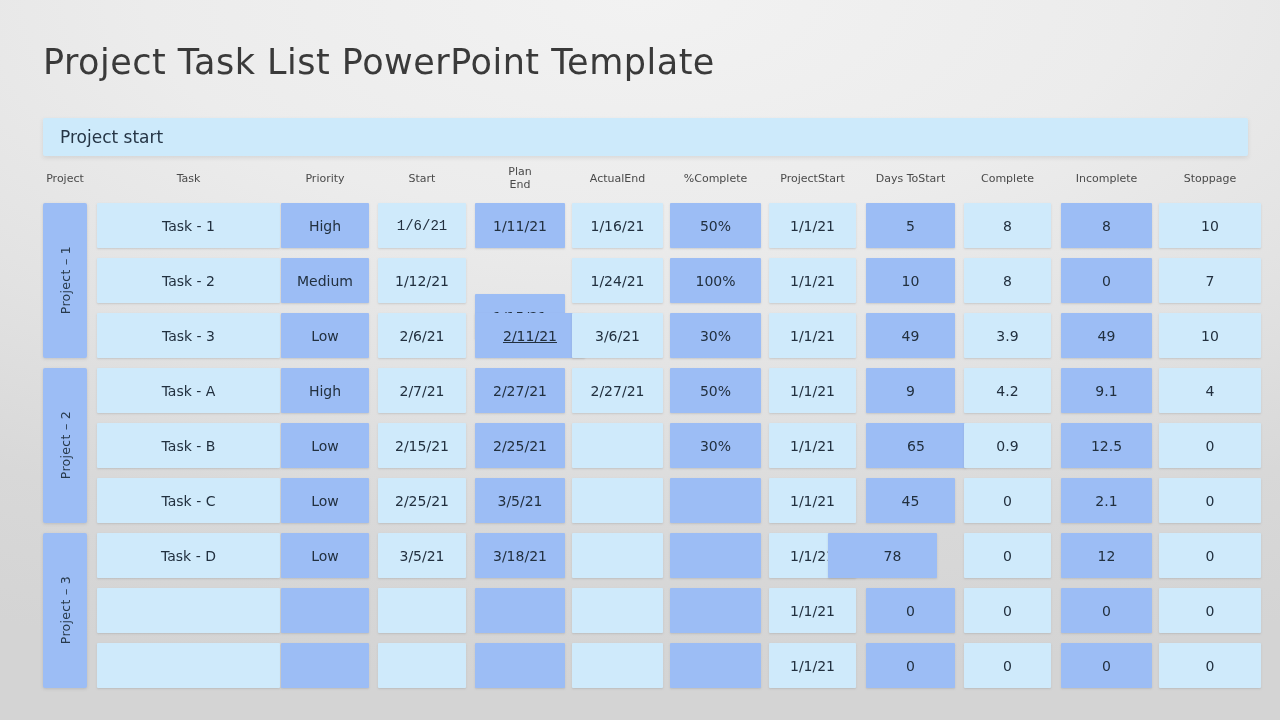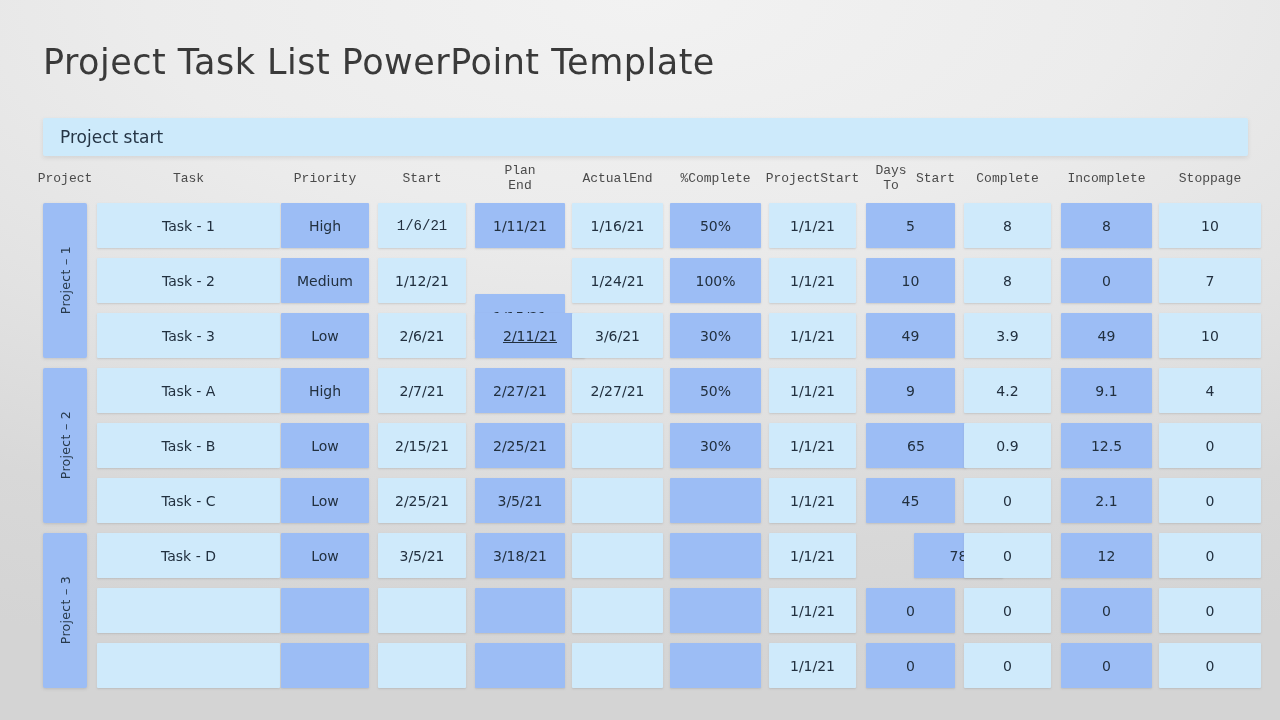--- a/index.html
+++ b/index.html
@@ -30,21 +30,21 @@
   }
 
   
   #table{position:absolute;left:0;top:160px;width:1280px;}
   .hdr{
     position:relative;height:38px;
   }
   .hcell{
     position:absolute;top:0;height:38px;
     display:flex;align-items:center;justify-content:center;
-    font-size:13px;color:#4a4a4a;line-height:1.15;text-align:center;font-family:Liberation Mono, monospace;
+    font-size:11px;color:#4a4a4a;line-height:1.15;text-align:center;
   }
 
   .row{position:relative;height:55px;}
   .cell{
     position:absolute;top:5px;height:45px;
     display:flex;align-items:center;justify-content:center;
     font-size:14px;color:#22303f;border-radius:1px;
     box-shadow:0 1px 2px rgba(130,130,130,.28);
   }
   .cell.lite{background:#cfeafb;}
@@ -197,21 +197,21 @@
           <div class="cell lite" style="left: 1159px; width: 102px;">0</div>
         </div>
         <div class="row">
           <div class="cell lite" style="left: 97px; width: 183px;">Task - D</div>
           <div class="cell dark" style="left: 281px; width: 88px;">Low</div>
           <div class="cell lite" style="left: 378px; width: 88px;">3/5/21</div>
           <div class="cell dark" style="left: 475px; width: 90px;">3/18/21</div>
           <div class="cell lite" style="left: 572px; width: 91px;"></div>
           <div class="cell dark" style="left: 670px; width: 91px;"></div>
           <div class="cell lite" style="left: 769px; width: 87px;">1/1/21</div>
-          <div class="cell dark" style="left: 914px; width: 89px;">78</div>
+          <div class="cell dark" style="left: 828px; width: 89px; padding-left: 20px;">78</div>
           <div class="cell lite" style="left: 964px; width: 87px;">0</div>
           <div class="cell dark" style="left: 1061px; width: 91px;">12</div>
           <div class="cell lite" style="left: 1159px; width: 102px;">0</div>
         </div>
         <div class="row">
           <div class="cell lite" style="left: 97px; width: 183px;"></div>
           <div class="cell dark" style="left: 281px; width: 88px;"></div>
           <div class="cell lite" style="left: 378px; width: 88px;"></div>
           <div class="cell dark" style="left: 475px; width: 90px;"></div>
           <div class="cell lite" style="left: 572px; width: 91px;"></div>

